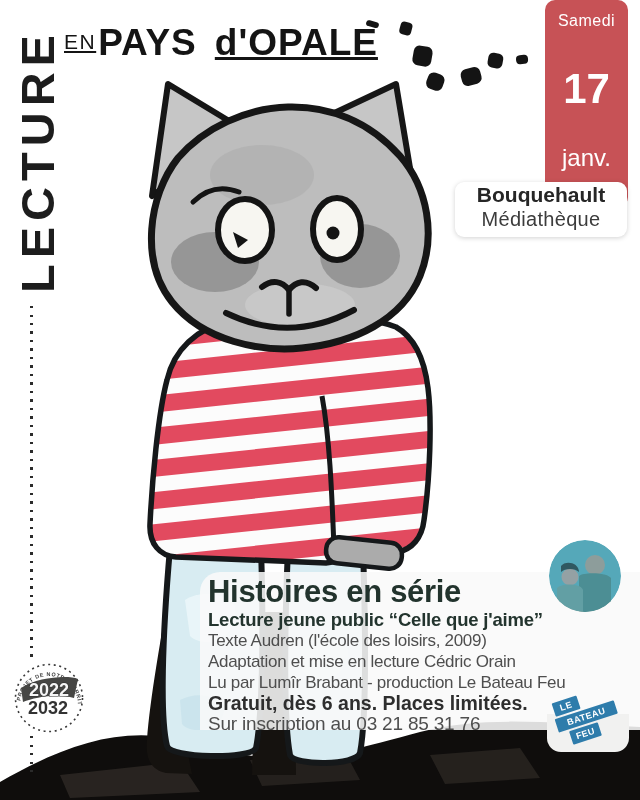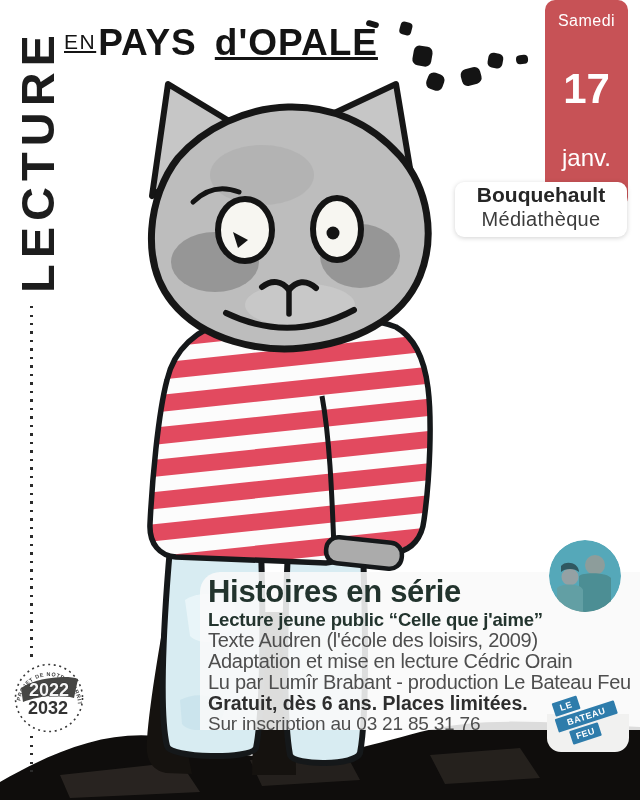--- a/index.html
+++ b/index.html
@@ -42,21 +42,21 @@
 
   
   .art{position:absolute;left:0;top:0;z-index:1;}
 
   
   .panel{position:absolute;left:200px;top:572px;width:440px;height:158px;z-index:3;
     background:rgba(249,249,249,.88);border-radius:20px 0 0 0;box-sizing:border-box;
     padding:4px 8px 0 8px;overflow:hidden;}
   .panel .title{font-size:31px;font-weight:700;color:#22332d;line-height:31px;letter-spacing:-.3px;}
   .panel .subtitle{font-size:18.5px;font-weight:700;color:#23342e;line-height:21px;letter-spacing:-.2px;margin-top:2px;}
-  .panel .detail{font-size:20px;font-weight:400;color:#4e4e4e;line-height:21px;letter-spacing:-.3px;}
+  .panel .detail{font-size:17px;font-weight:400;color:#4e4e4e;line-height:21px;letter-spacing:-.3px;}
   .panel .free{font-size:19.5px;font-weight:700;color:#2e2e2e;line-height:21px;}
   .panel .reg{font-size:19px;font-weight:400;color:#4e4e4e;line-height:20px;letter-spacing:-.2px;}
 
   
   .avatar{position:absolute;left:549px;top:540px;width:72px;height:72px;border-radius:50%;
     overflow:hidden;z-index:4;}
 
   
   .bateau-tab{position:absolute;left:547px;top:714px;width:82px;height:38px;background:#f1f1f0;
     border-radius:0 0 14px 14px;z-index:3;}

